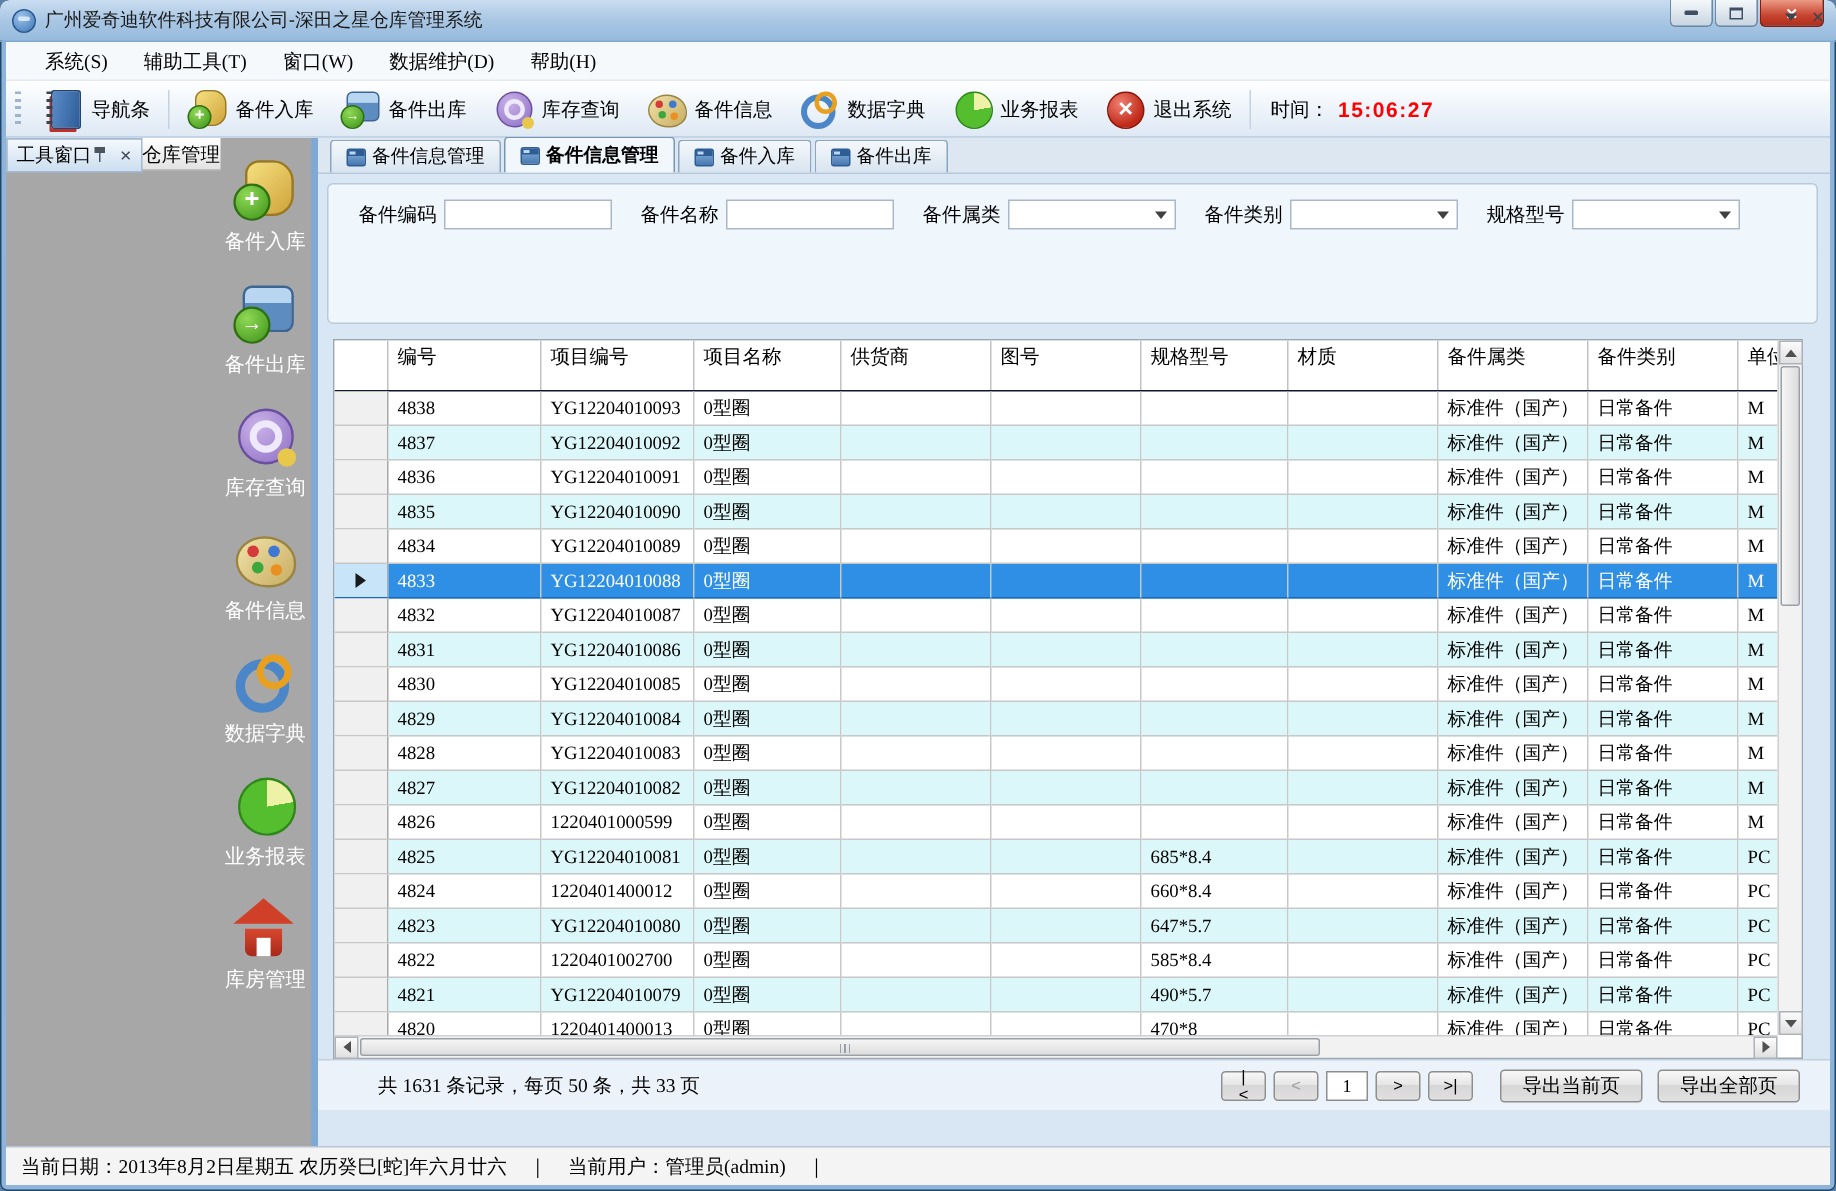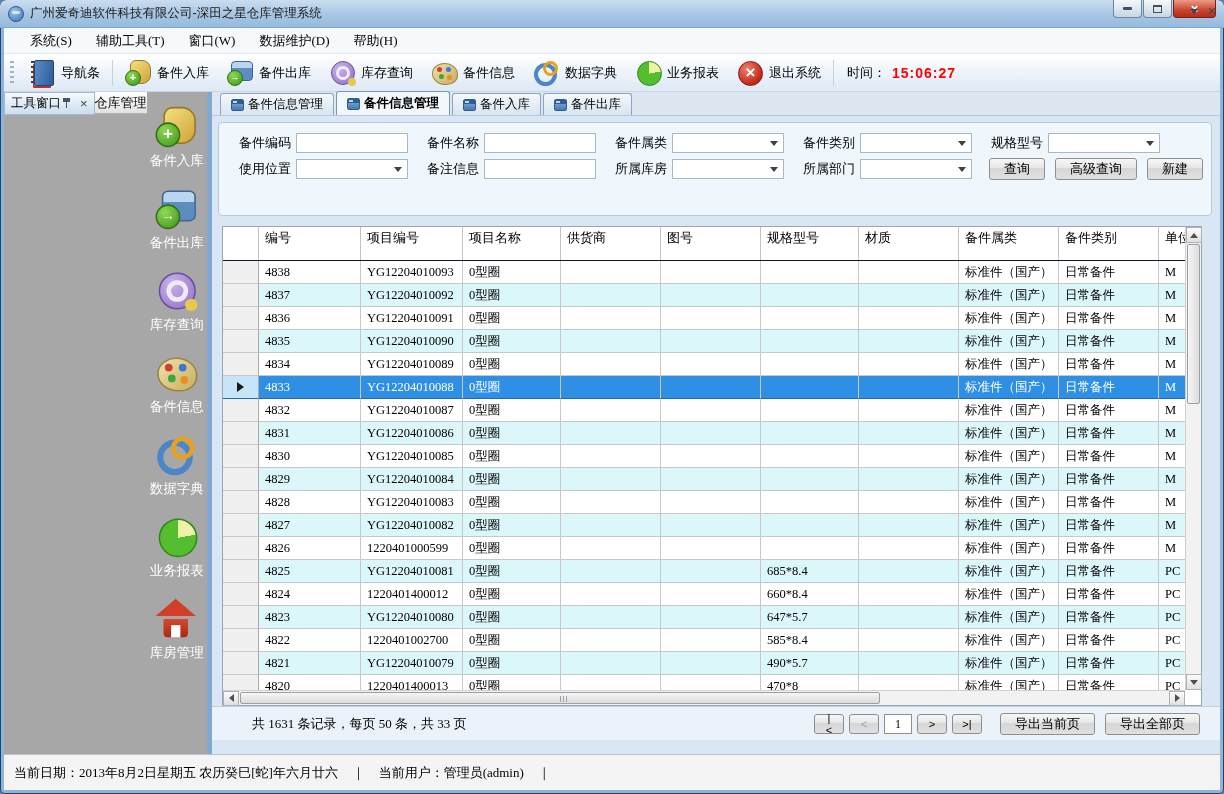--- a/index.html
+++ b/index.html
@@ -197,21 +197,21 @@
              background:#ECF2F9; border-top:1px solid #C2CFDD; display:flex; align-items:center; }
   .page-summary { margin-left:40px; font-size:13px; }
   .pager { margin-left:auto; display:flex; align-items:center; gap:5px; }
   .pg-btn { width:30px; height:20px; font-size:11px; font-family:"Liberation Sans",sans-serif; }
   .pg-btn.disabled { color:#A0A0A0; }
   .page-box { width:28px; height:20px; background:#fff; border:1px solid #8E8E8E; text-align:center;
               line-height:19px; font-size:12px; }
   .export-btns { display:flex; gap:10px; margin-left:18px; margin-right:20px; }
 
   
-  .statusbar { position:absolute; left:4px; bottom:4px; width:1216px; height:36px; background:#F4F4F4;
+  .statusbar { position:absolute; left:4px; bottom:4px; width:1216px; height:26px; background:#F4F4F4;
                border-top:1px solid #B8C4D2; display:flex; align-items:center; padding-left:10px;
                font-size:13px; gap:14px; }
 </style>
 </head>
 <body>
 
 <div class="window">
 
   <div class="titlebar">
     <span class="app-icon"></span>
@@ -363,43 +363,20 @@
         </div>
         <div class="f-group">
           <span class="f-label">备件类别</span>
           <div class="f-select"></div>
         </div>
         <div class="f-group">
           <span class="f-label">规格型号</span>
           <div class="f-select"></div>
         </div>
       </div>
-      <div class="f-row">
-        <div class="f-group">
-          <span class="f-label">使用位置</span>
-          <div class="f-select"></div>
-        </div>
-        <div class="f-group">
-          <span class="f-label">备注信息</span>
-          <div class="f-input"></div>
-        </div>
-        <div class="f-group">
-          <span class="f-label">所属库房</span>
-          <div class="f-select"></div>
-        </div>
-        <div class="f-group">
-          <span class="f-label">所属部门</span>
-          <div class="f-select"></div>
-        </div>
-        <div class="f-btns">
-          <button class="btn">查询</button>
-          <button class="btn">高级查询</button>
-          <button class="btn">新建</button>
-        </div>
-      </div>
     </div>
 
   <div class="table-wrap">
     <div class="grid" id="grid">
       <div class="g-header" id="grid-header">
           <div class="g-hcell" style="width: 36px;"></div>
           <div class="g-hcell" style="width: 102px;">编号</div>
           <div class="g-hcell" style="width: 102px;">项目编号</div>
           <div class="g-hcell" style="width: 98px;">项目名称</div>
           <div class="g-hcell" style="width: 100px;">供货商</div>

